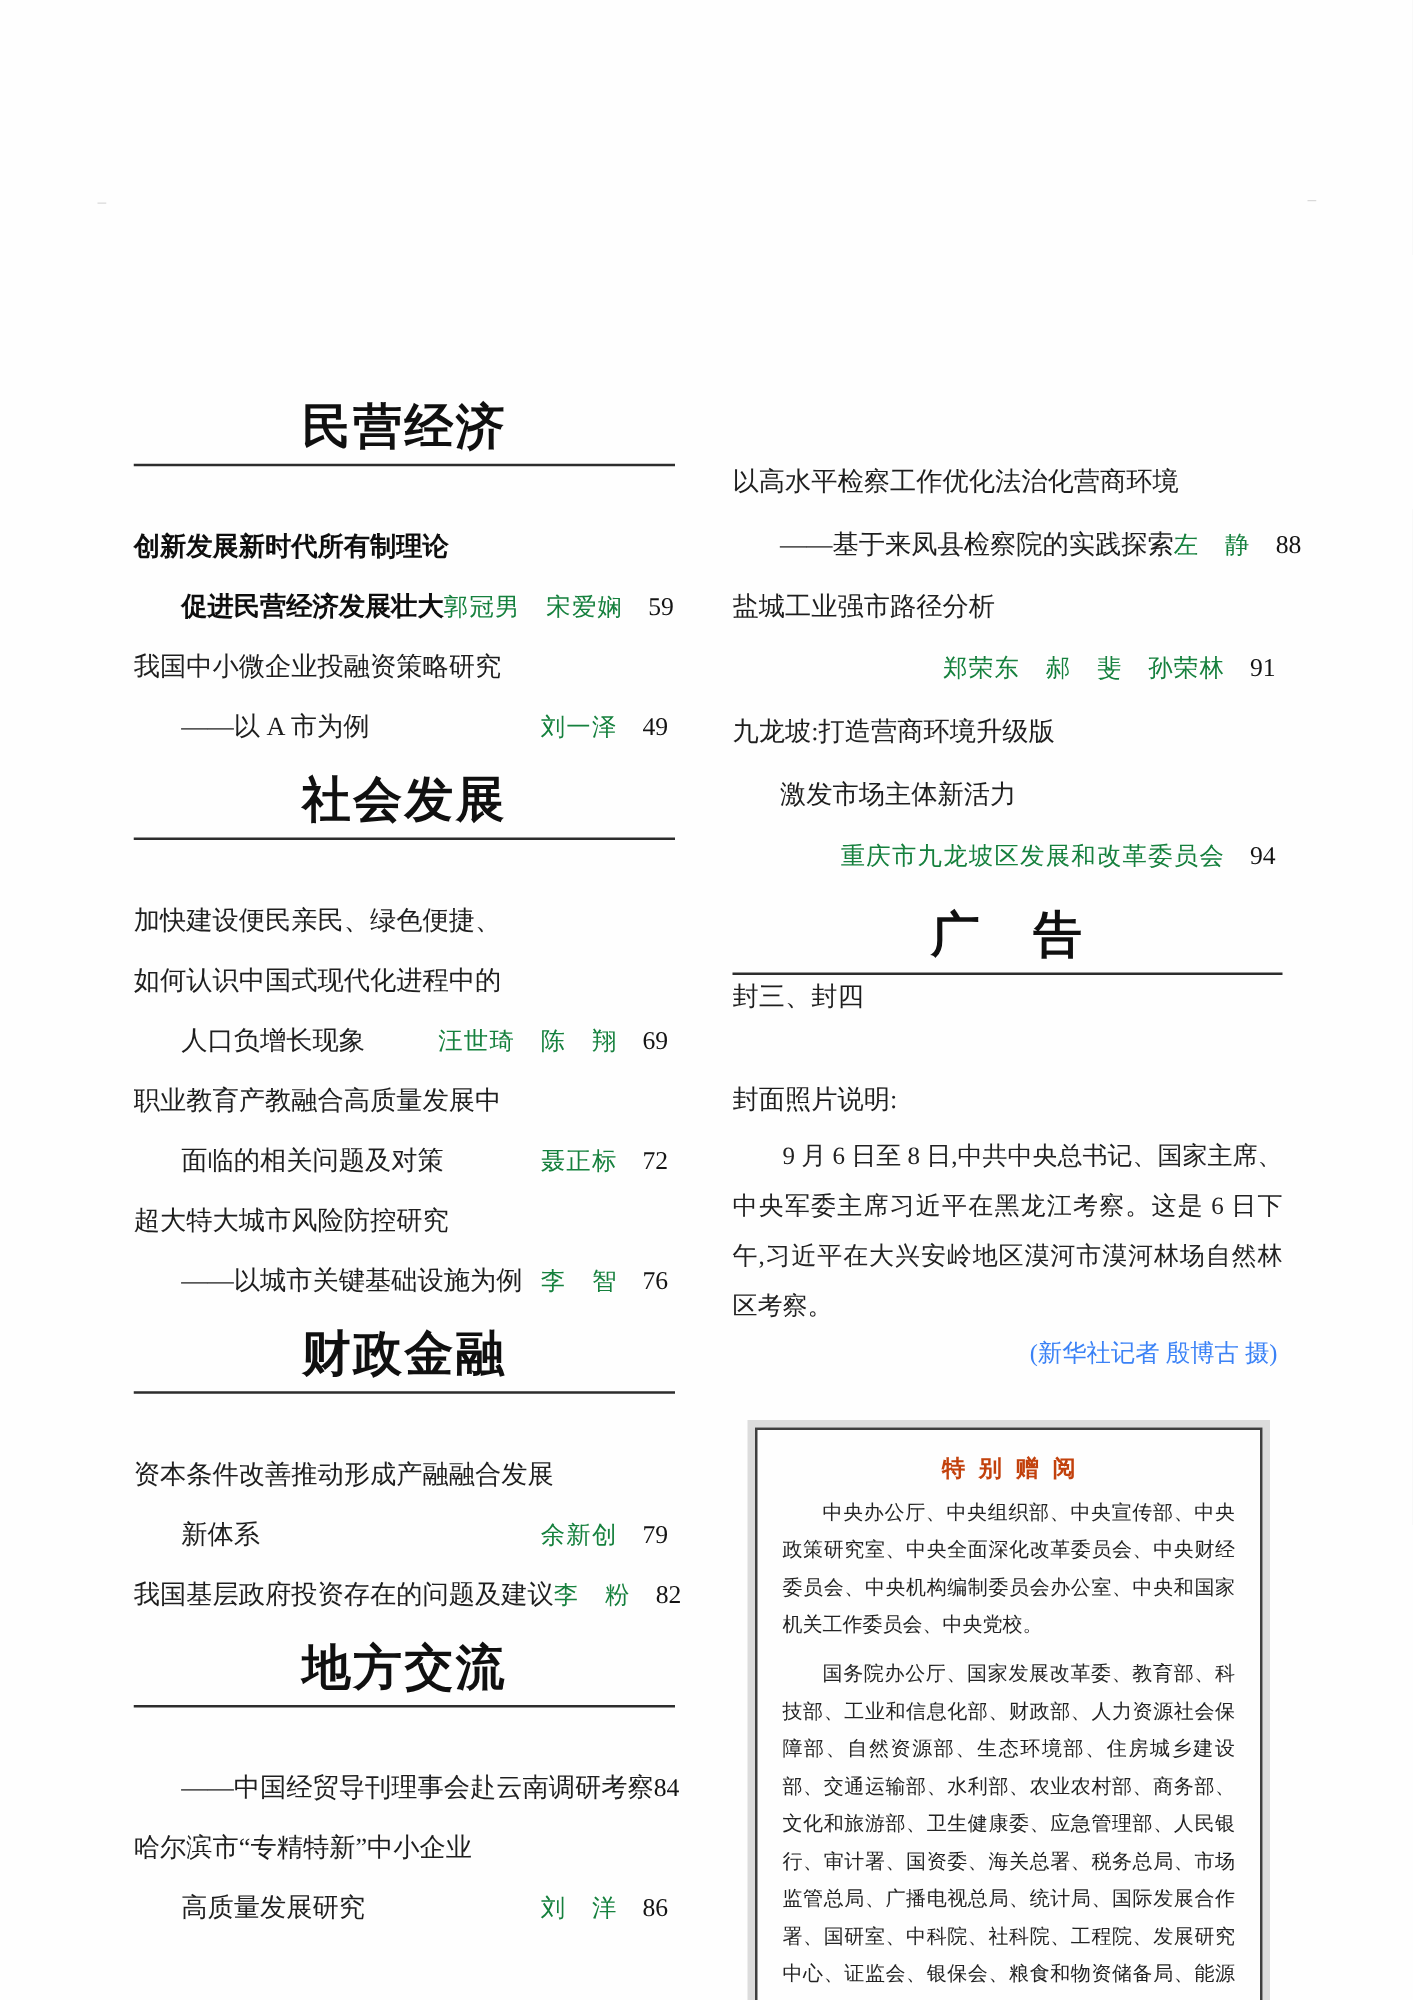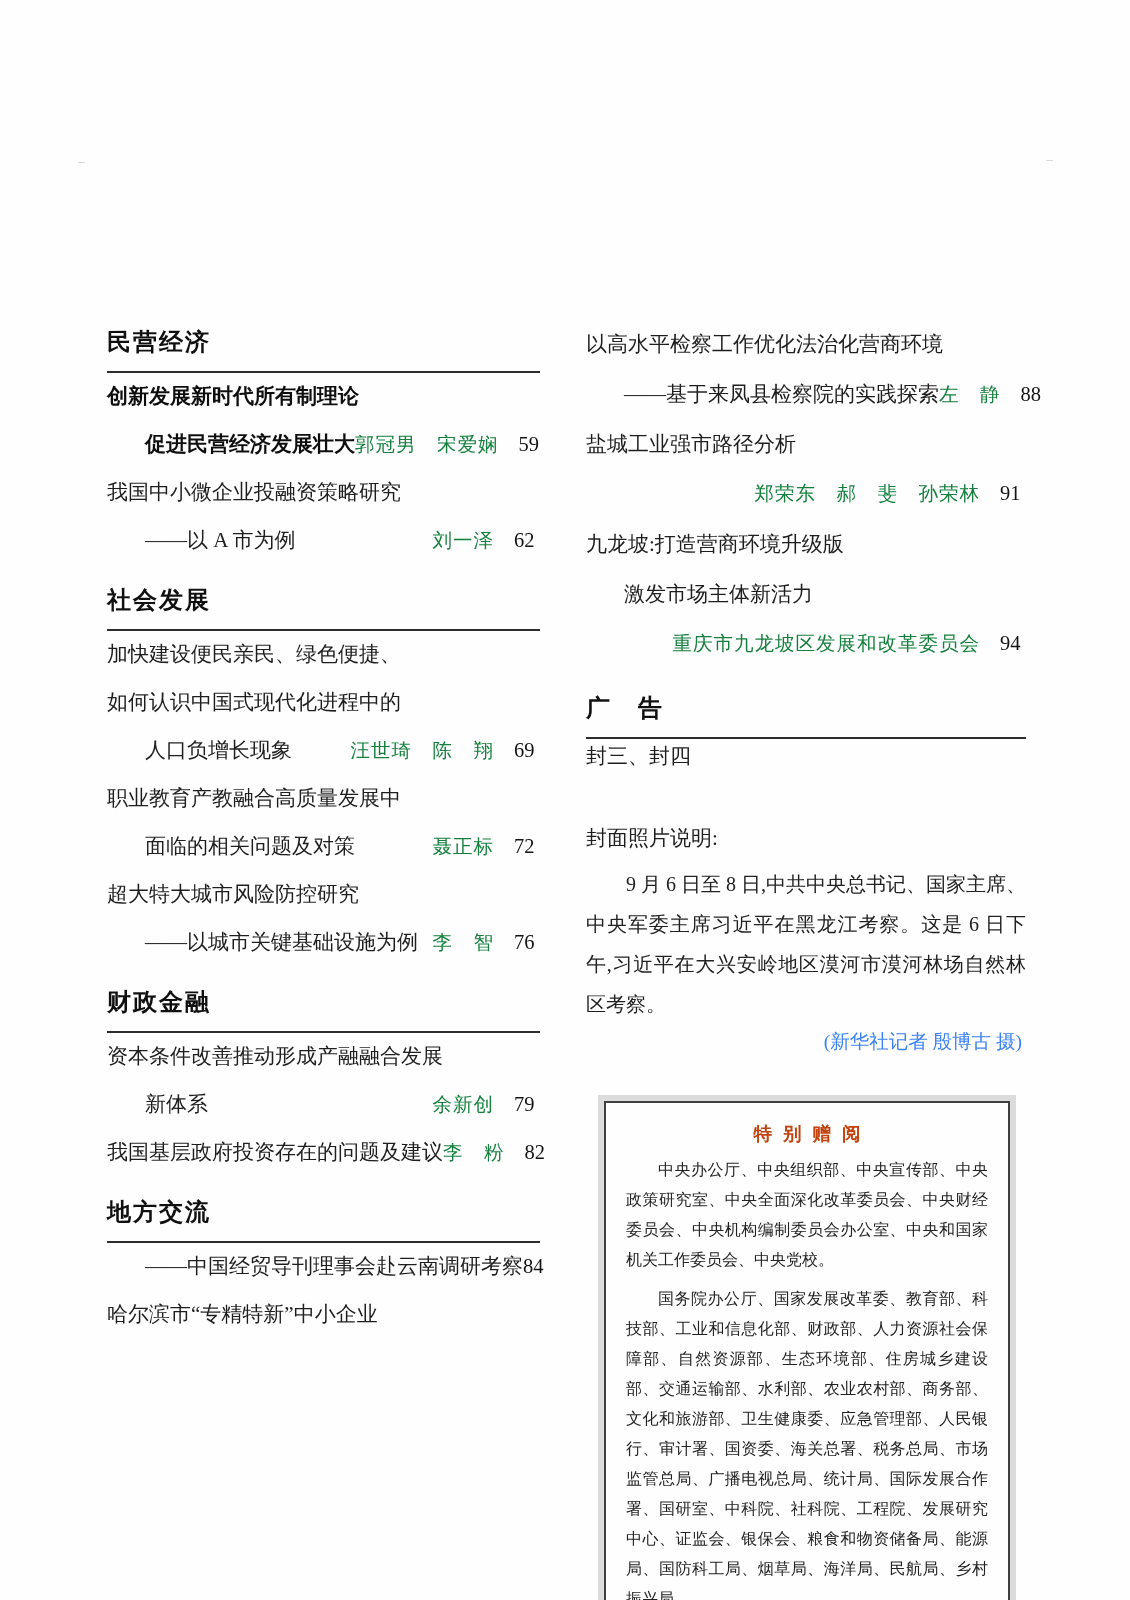--- a/index.html
+++ b/index.html
@@ -17,26 +17,26 @@
   .crop-mark.left{left:78px;top:162px;}
   .crop-mark.right{left:1046px;top:160px;}
 
   .columns{display:flex;padding:324px 0 0 107px;gap:46px;}
   .col-left{width:433px;flex:0 0 auto;}
   .col-right{width:440px;flex:0 0 auto;padding-top:6px;}
 
   .sec-h{
     margin:8px 0 0;
     font-family:"Liberation Sans","DejaVu Sans",sans-serif;
-    font-weight:700;font-size:24px;line-height:36px;
-    letter-spacing:2px;color:#101010;
+    font-weight:700;font-size:39px;line-height:36px;
+    letter-spacing:2px;color:#101010;text-align:center;
   }
   .sec-h.first{margin-top:0;}
   .sec-rule{border-bottom:2.5px solid #2d2d2d;margin-top:11px;}
-  .rows{padding-top:9px;}
+  .rows{padding-top:9px;margin-top:41px;}
   .row{display:flex;align-items:baseline;height:48px;font-size:21px;white-space:nowrap;}
   .row-r{height:50px;}
   .t{color:#1e1e1e;}
   .ind{padding-left:38px;}
   .hei{font-family:"Liberation Sans","DejaVu Sans",sans-serif;font-weight:700;color:#0e0e0e;}
   .authors{margin-left:auto;font-size:19.5px;letter-spacing:1px;color:#15803d;white-space:pre;}
   .pg{margin-left:20px;font-size:20.5px;min-width:26px;color:#141414;}
   .pg.alone{margin-left:auto;}
 
   .ad-sec .sec-h{margin-top:10px;}
@@ -85,21 +85,21 @@
             <span class="t hei ind">促进民营经济发展壮大</span>
             <span class="authors">郭冠男　宋爱娴</span>
             <span class="pg">59</span>
           </div>
           <div class="row">
             <span class="t">我国中小微企业投融资策略研究</span>
           </div>
           <div class="row">
             <span class="t ind">——以 A 市为例</span>
             <span class="authors">刘一泽</span>
-            <span class="pg">62</span>
+            <span class="pg">49</span>
           </div>
         </div>
       </section>
 
       <section>
         <h2 class="sec-h">社会发展</h2>
         <div class="sec-rule"></div>
         <div class="rows">
           <div class="row">
             <span class="t">加快建设便民亲民、绿色便捷、</span>
@@ -154,20 +154,25 @@
       <section>
         <h2 class="sec-h">地方交流</h2>
         <div class="sec-rule"></div>
         <div class="rows">
           <div class="row">
             <span class="t ind">——中国经贸导刊理事会赴云南调研考察</span>
             <span class="pg alone">84</span>
           </div>
           <div class="row">
             <span class="t">哈尔滨市“专精特新”中小企业</span>
+          </div>
+          <div class="row">
+            <span class="t ind">高质量发展研究</span>
+            <span class="authors">刘　洋</span>
+            <span class="pg">86</span>
           </div>
         </div>
       </section>
 
     </div>
 
     <div class="col-right">
 
       <div class="rows" style="padding-top:0;">
         <div class="row row-r">

